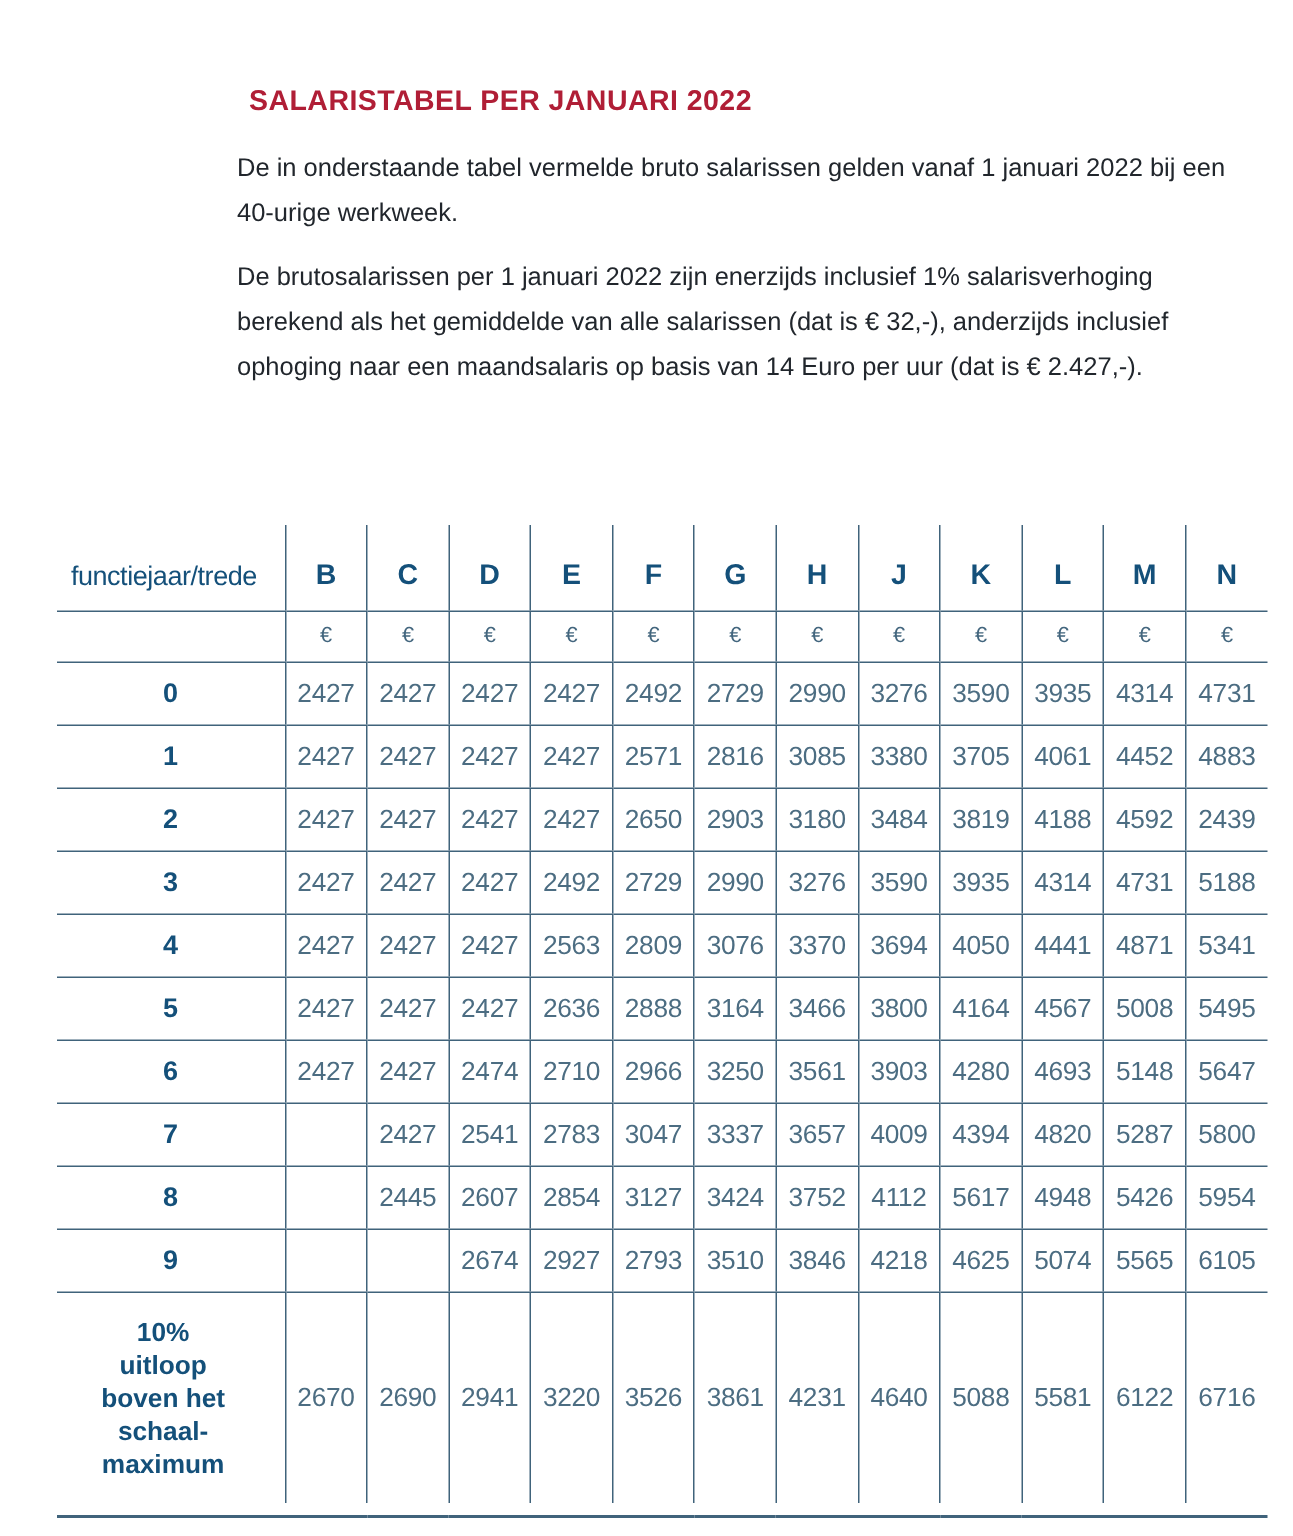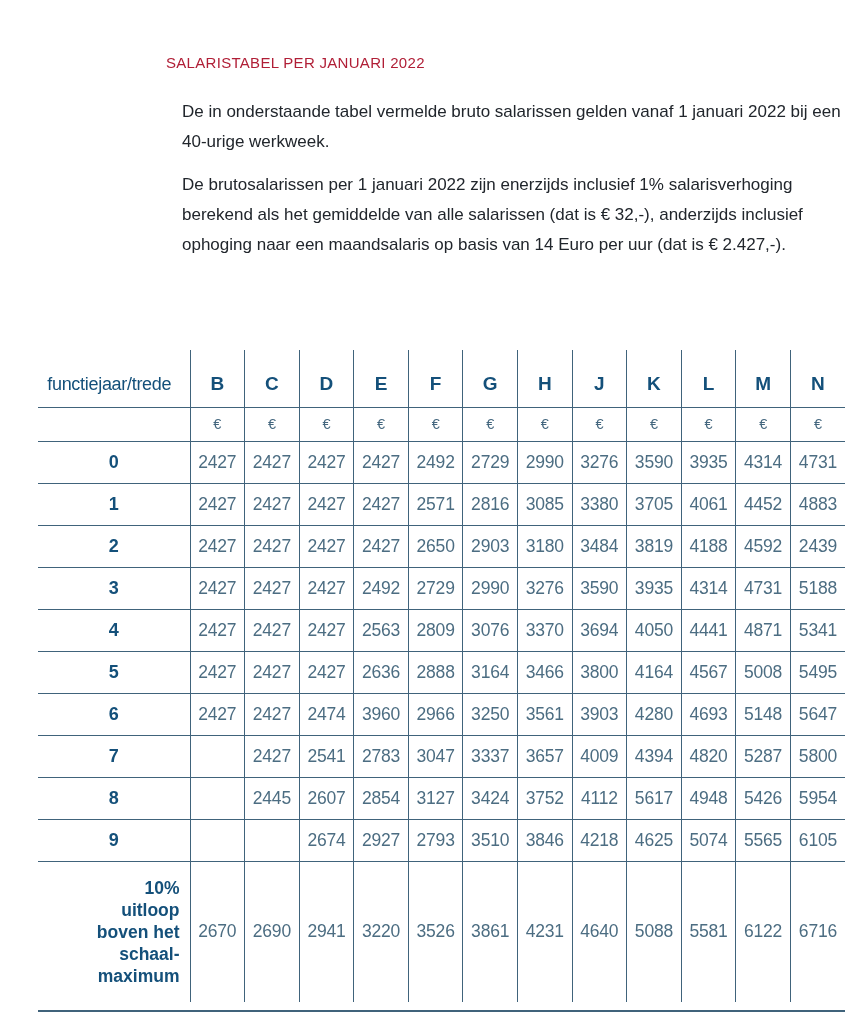--- a/index.html
+++ b/index.html
@@ -14,25 +14,25 @@
   html,body{ margin:0; padding:0; }
   body{
     width:862px; height:1024px;
     background:#ffffff;
     font-family:"Liberation Sans", sans-serif;
     position:relative;
     overflow:hidden;
   }
   .title{
     position:absolute; left:166px; top:44px;
-    font-size:15px; font-weight:normal; letter-spacing:.3px;
+    font-size:19px; font-weight:bold; letter-spacing:.3px;
     color:var(--title);
   }
   .para{
-    position:absolute; left:182px; width:662px;
+    position:absolute; left:158px; width:662px;
     font-size:17px; line-height:30px; color:var(--body);
   }
   #p1{ top:80px; }
   #p2{ top:146px;margin-top:24px; }
 
   table{
     position:absolute; left:38px; top:350px;
     width:807px;
     border-collapse:collapse; table-layout:fixed;
   }
@@ -51,21 +51,21 @@
   }
   tr.hdr td.corner{
     font-weight:normal; font-size:18px; color:var(--hdr);
     text-align:center; padding-right:9px; letter-spacing:-0.3px;
   }
   tr.euro td{ height:34px; font-size:14.5px; color:var(--eur); }
   tr.data td{ height:42px; }
   td.rowlabel{ font-weight:bold; color:var(--hdr); font-size:18px; letter-spacing:0; }
   tr.uitloop td{ height:141px; border-bottom:none; }
   tr.uitloop td.rowlabel{
-    white-space:pre-line; text-align:right; padding-right:10px;
+    white-space:pre-line; padding-right:10px;
     line-height:22px; font-size:17.5px; vertical-align:middle;
   }
   tr.spacer td{
     height:9px; border-left:none; border-bottom:2px solid var(--line);
   }
 </style>
 </head>
 <body>
 
 <h1 class="title">SALARISTABEL PER JANUARI 2022</h1>
@@ -207,21 +207,21 @@
         <td class="val">4164</td>
         <td class="val">4567</td>
         <td class="val">5008</td>
         <td class="val">5495</td>
       </tr>
       <tr class="data">
         <td class="rowlabel">6</td>
         <td class="val">2427</td>
         <td class="val">2427</td>
         <td class="val">2474</td>
-        <td class="val">3960</td>
+        <td class="val">2710</td>
         <td class="val">2966</td>
         <td class="val">3250</td>
         <td class="val">3561</td>
         <td class="val">3903</td>
         <td class="val">4280</td>
         <td class="val">4693</td>
         <td class="val">5148</td>
         <td class="val">5647</td>
       </tr>
       <tr class="data">

